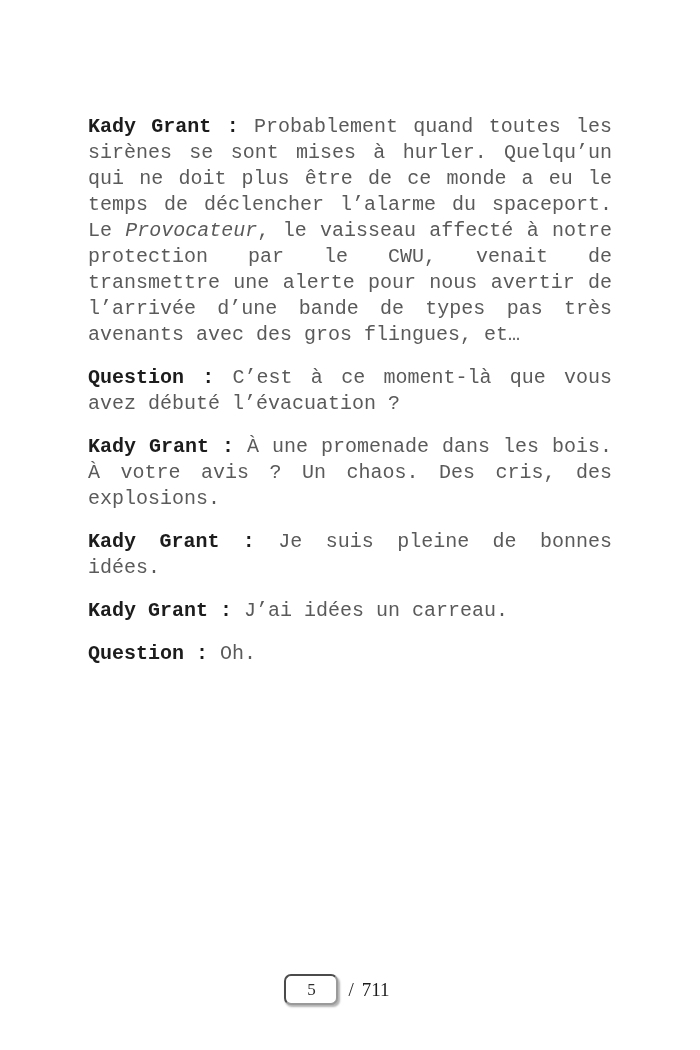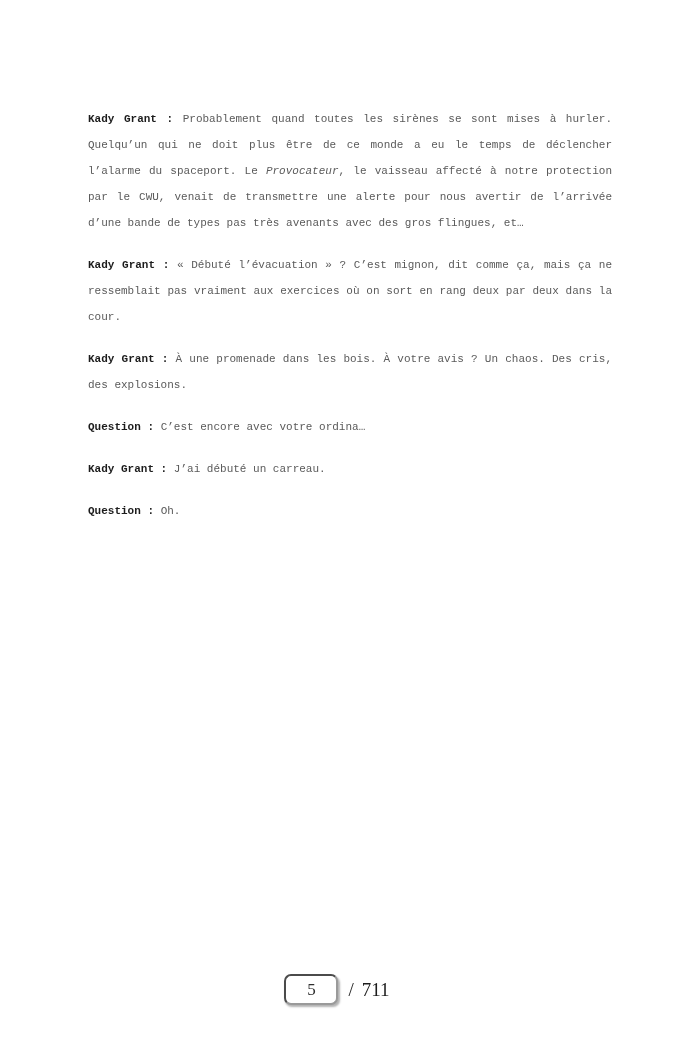--- a/index.html
+++ b/index.html
@@ -16,25 +16,25 @@
     height: 1050px;
     background: #ffffff;
   }
   .content {
     position: absolute;
     left: 88px;
     top: 97px;
     width: 524px;
   }
   .para {
-    font-size: 11px;
+    font-size: 20px;
     line-height: 26px;
     text-align: justify;
     color: #5a5a5a;
-    margin: 9px 0 16px 0;
+    margin: 17px 0 16px 0;
     font-weight: 400;
   }
   .para:last-child { margin-bottom: 0; }
   .speaker {
     font-weight: bold;
     color: #1c1c1c;
   }
   .para em {
     font-style: italic;
     color: #5a5a5a;
@@ -73,24 +73,24 @@
     gap: 8px;
   }
 </style>
 </head>
 <body>
 
 <div class="page">
 
   <main class="content" id="dialogue">
       <p class="para"><strong class="speaker">Kady Grant&nbsp;:</strong> <span>Probablement quand toutes les sirènes se sont mises à hurler. Quelqu’un qui ne doit plus être de ce monde a eu le temps de déclencher l’alarme du spaceport. Le </span><em>Provocateur</em><span>, le vaisseau affecté à notre protection par le CWU, venait de transmettre une alerte pour nous avertir de l’arrivée d’une bande de types pas très avenants avec des gros flingues, et…</span></p>
-      <p class="para"><strong class="speaker">Kady Grant&nbsp;:</strong> <span>«&nbsp;Débuté l’évacuation&nbsp;»&nbsp;? C’est mignon, dit comme ça, mais ça ne ressemblait pas vraiment aux exercices où on sort en rang deux par deux dans la cour.</span></p>
+      <p class="para"><strong class="speaker">Question&nbsp;:</strong> <span>C’est à ce moment-là que vous avez débuté l’évacuation&nbsp;?</span></p>
       <p class="para"><strong class="speaker">Kady Grant&nbsp;:</strong> <span>À une promenade dans les bois. À votre avis&nbsp;? Un chaos. Des cris, des explosions.</span></p>
-      <p class="para"><strong class="speaker">Question&nbsp;:</strong> <span>C’est encore avec votre ordina…</span></p>
-      <p class="para"><strong class="speaker">Kady Grant&nbsp;:</strong> <span>J’ai débuté un carreau.</span></p>
+      <p class="para"><strong class="speaker">Kady Grant&nbsp;:</strong> <span>Je suis pleine de bonnes idées.</span></p>
+      <p class="para"><strong class="speaker">Kady Grant&nbsp;:</strong> <span>J’ai idées un carreau.</span></p>
       <p class="para"><strong class="speaker">Question&nbsp;:</strong> <span>Oh.</span></p>
     </main>
 
   <footer class="pager">
     <input type="text" class="page-input" value="5" style="">
     <span class="page-total">
       <span>/</span>
       <span>711</span>
     </span>
   </footer>

